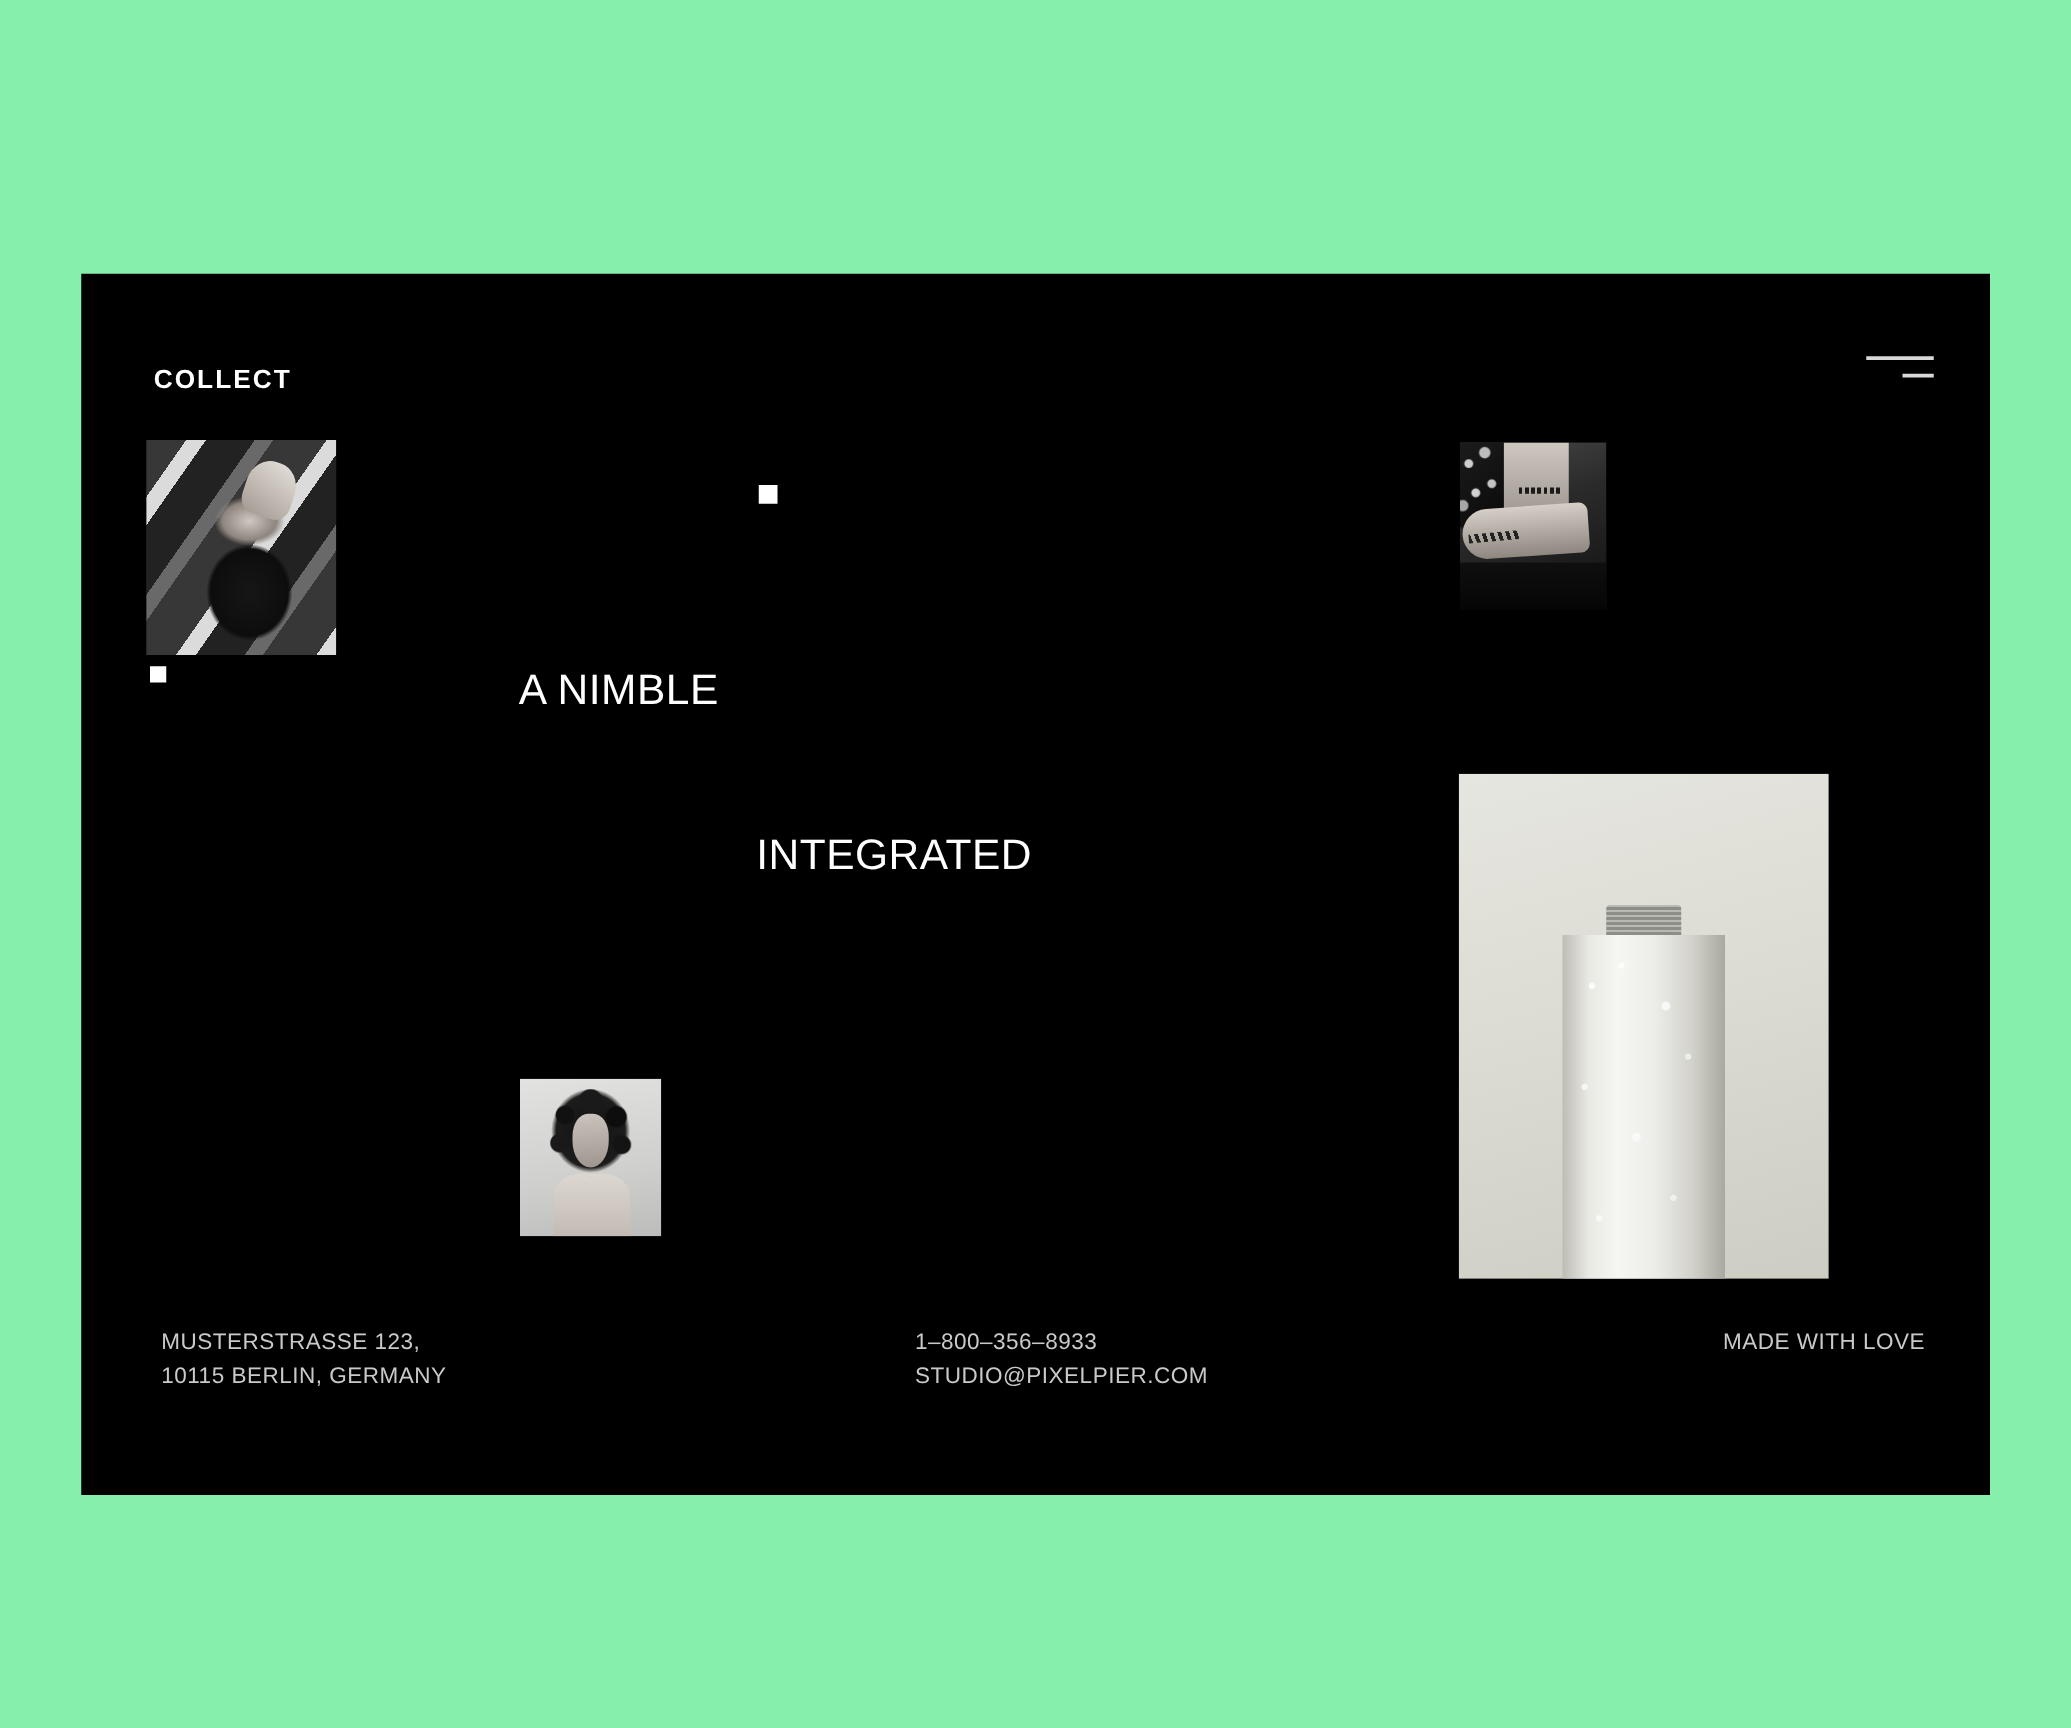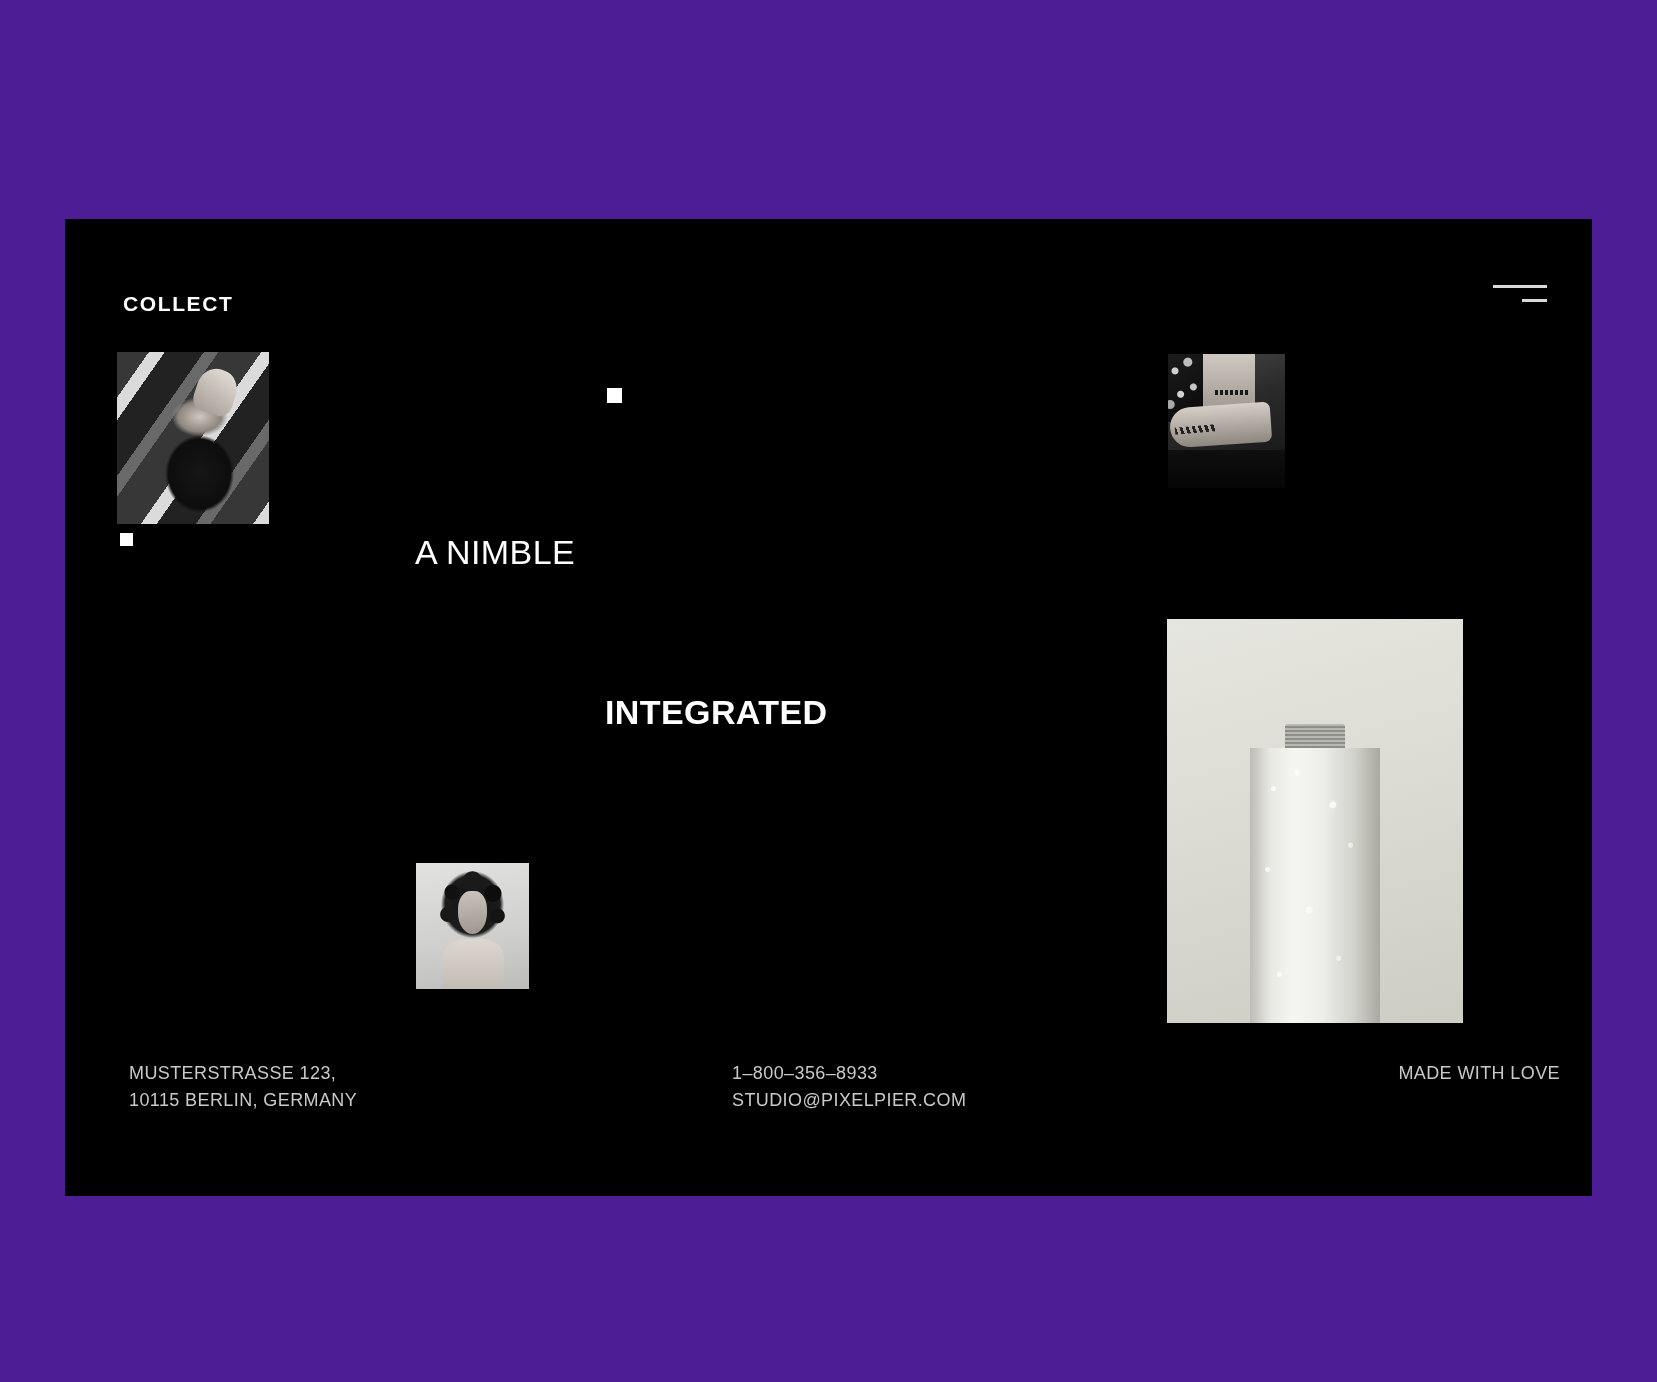--- a/index.html
+++ b/index.html
@@ -12,21 +12,21 @@
   }
   body {
     font-family: "Liberation Sans", sans-serif;
     -webkit-font-smoothing: antialiased;
   }
 
   .page {
     position: relative;
     width: 1657px;
     height: 1382px;
-    background: #4c1d95;
+    background: #86efac;
   }
 
   
   .card {
     position: absolute;
     left: 65px;
     top: 219px;
     width: 1527px;
     height: 977px;
     background: #000000;
@@ -79,21 +79,21 @@
   }
   .headline .line-1 {
     display: block;
     padding-left: 0;
   }
   .headline .line-2,
   .headline .line-3 {
     display: block;
     padding-left: 190px;
   }
-  .headline .line-2 { margin-top: 120px; font-weight: bold; }
+  .headline .line-2 { margin-top: 92px; }
 
   
   .sq {
     position: absolute;
     background: #ffffff;
   }
   .sq-left  { left: 55px;  top: 314px; width: 13px; height: 13px; }
   .sq-mid   { left: 542px; top: 169px; width: 15px; height: 15px; }
 
   
@@ -273,21 +273,21 @@
   .footer-col {
     position: absolute;
     color: #c9c9c9;
     font-size: 18px;
     letter-spacing: 0.4px;
     line-height: 1.52;
     user-select: none;
   }
   .footer-address { left: 64px; top: 0; }
   .footer-contact { left: 667px; top: 0; }
-  .footer-credit  { right: 32px; top: 0; text-align: right; margin-left: 48px; }
+  .footer-credit  { right: 52px; top: 0; text-align: right; margin-left: 48px; }
   .footer-link { color: #c9c9c9; text-decoration: none; display: block; }
 </style>
 </head>
 <body>
 
 <div class="page">
 
   <div class="card">
 
     <div class="logo">COLLECT</div>

